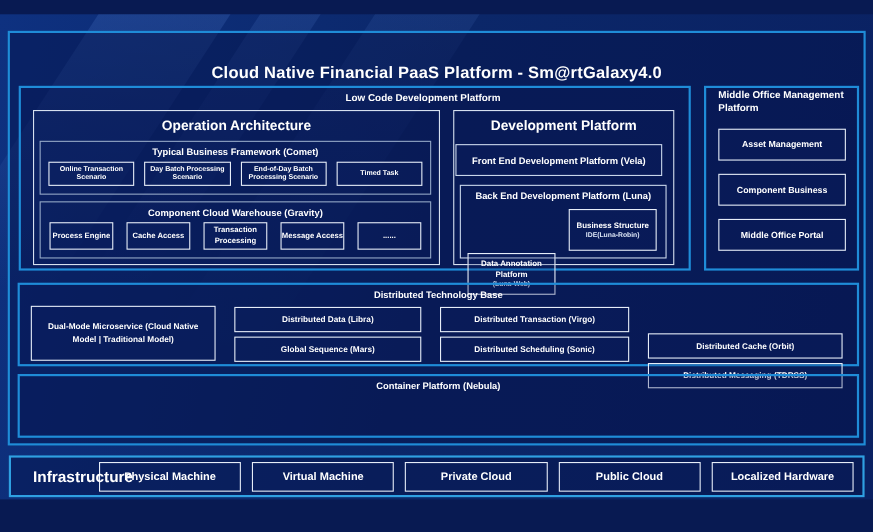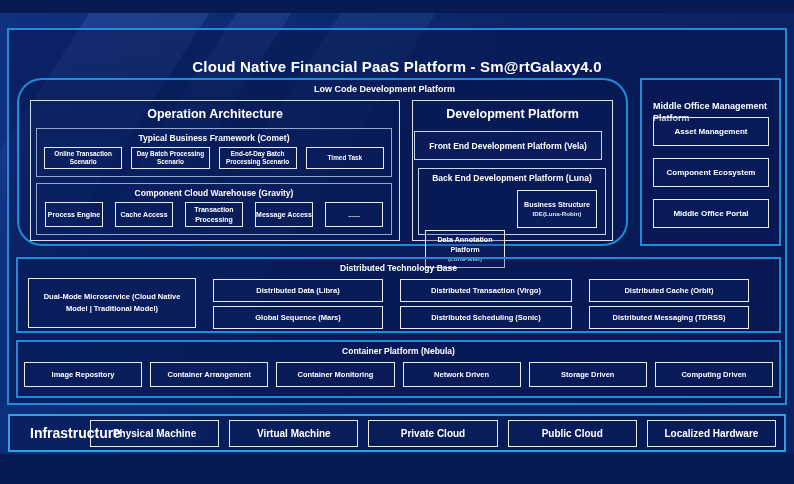--- a/index.html
+++ b/index.html
@@ -32,21 +32,21 @@
   .main-title{
     margin-top:28px;text-align:center;
     font-size:15px;font-weight:bold;letter-spacing:.2px;
   }
   .section{
     border:2px solid #1F8CD8;
     background:rgba(6,20,80,0.25);
   }
   .sec-header{font-size:9px;font-weight:bold;text-align:center;padding-top:4px;}
   
-  .lowcode{left:8px;top:48px;width:611px;height:168px;border-radius:25px;}
+  .lowcode{left:8px;top:48px;width:611px;height:168px;}
   .lowcode .sec-header{transform:translateX(62px);}
   .frame-white{border:1.5px solid #D6E0EF;}
   .oparch{left:11px;top:20px;width:370px;height:141px;}
   .devplat{left:393px;top:20px;width:201px;height:141px;}
   .big-header{font-size:12.5px;font-weight:bold;text-align:center;padding-top:6px;}
   .subframe{border:1px solid #93A7C6;}
   .sub-header{font-size:8.5px;font-weight:bold;text-align:center;padding-top:4px;}
   .comet{left:5px;top:27px;width:356px;height:49px;}
   .gravity{left:5px;top:82px;width:356px;height:52px;}
   .row{display:flex;align-items:stretch;}
@@ -62,31 +62,31 @@
   }
   .vela{left:1px;top:30px;width:188px;height:29px;font-size:8.5px;border-width:1.5px;border-color:#C9D6EA;}
   .luna{left:5px;top:67px;width:188px;height:67px;border-color:#C9D6EA;}
   .luna-item{position:absolute;top:21px;width:80px;height:38px;flex-direction:column;padding:0 5px;}
   .luna-item .nm{font-size:7.2px;line-height:1.35;}
   .luna-item .sb{font-size:6.2px;line-height:1.3;color:#DCE6F6;}
   .li1{left:6px;margin-top:40px;}
   .li2{left:98px;}
   
   .midoffice{left:631px;top:48px;width:141px;height:168px;}
-  .mo-header{font-size:9px;font-weight:bold;line-height:1.35;padding:20px 8px 0 11px;text-align:left;}
+  .mo-header{font-size:9px;font-weight:bold;line-height:1.35;padding:0 8px 0 11px;text-align:left;}
   .mo-item{position:absolute;left:11px;width:116px;height:29px;font-size:8px;border-width:1.5px;}
   .mo1{top:37px;}.mo2{top:78px;}.mo3{top:119px;}
   
   .dtb{left:7px;top:227px;width:765px;height:76px;}
   .dtb .sec-header{font-size:8.5px;}
   .dualmode{left:10px;top:19px;width:168px;height:50px;font-size:7.5px;line-height:1.55;padding:0 9px;border-width:1.5px;}
   .dtb-item{position:absolute;height:23px;font-size:7.5px;border-width:1.5px;}
   .d-c2{left:195px;width:170px;}
   .d-c3{left:382px;width:172px;}
-  .d-c4{left:571px;width:160px;}
+  .d-c4{left:571px;width:177px;margin-top:24px;}
   .d-r1{top:20px;}
   .d-r2{top:47px;}
   
   .nebula{left:7px;top:310px;width:765px;height:58px;}
   .nebula .sec-header{font-size:8.5px;}
   .nebula-row{gap:8px;padding:6px 6px 0 6px;}
   .nebula-row .item{flex:1;height:25px;font-size:7.5px;border-width:1.5px;}
   
   .infra{
     left:8px;top:414px;width:778px;height:38px;
@@ -153,45 +153,37 @@
             <div class="nm">Business Structure</div>
             <div class="sb">IDE(Luna-Robin)</div>
           </div>
         </div>
       </div>
     </div>
 
     <div class="box section midoffice">
       <div class="mo-header">Middle Office Management Platform</div>
       <div class="item mo-item mo1">Asset Management</div>
-      <div class="item mo-item mo2">Component Ecosystem</div>
+      <div class="item mo-item mo2">Component Business</div>
       <div class="item mo-item mo3">Middle Office Portal</div>
     </div>
 
     <div class="box section dtb">
       <div class="sec-header">Distributed Technology Base</div>
       <div class="box item dualmode">Dual-Mode Microservice (Cloud Native Model | Traditional Model)</div>
       <div class="item dtb-item d-c2 d-r1">Distributed Data (Libra)</div>
       <div class="item dtb-item d-c2 d-r2">Global Sequence (Mars)</div>
       <div class="item dtb-item d-c3 d-r1">Distributed Transaction (Virgo)</div>
       <div class="item dtb-item d-c3 d-r2">Distributed Scheduling (Sonic)</div>
       <div class="item dtb-item d-c4 d-r1">Distributed Cache (Orbit)</div>
       <div class="item dtb-item d-c4 d-r2">Distributed Messaging (TDRSS)</div>
     </div>
 
     <div class="box section nebula">
       <div class="sec-header">Container Platform (Nebula)</div>
-      <div class="row nebula-row">
-        <div class="item">Image Repository</div>
-        <div class="item">Container Arrangement</div>
-        <div class="item">Container Monitoring</div>
-        <div class="item">Network Driven</div>
-        <div class="item">Storage Driven</div>
-        <div class="item">Computing Driven</div>
-      </div>
     </div>
   </div>
 
   <div class="box infra">
     <div class="infra-label">Infrastructure</div>
     <div class="row infra-row">
       <div class="item">Physical Machine</div>
       <div class="item">Virtual Machine</div>
       <div class="item">Private Cloud</div>
       <div class="item">Public Cloud</div>

